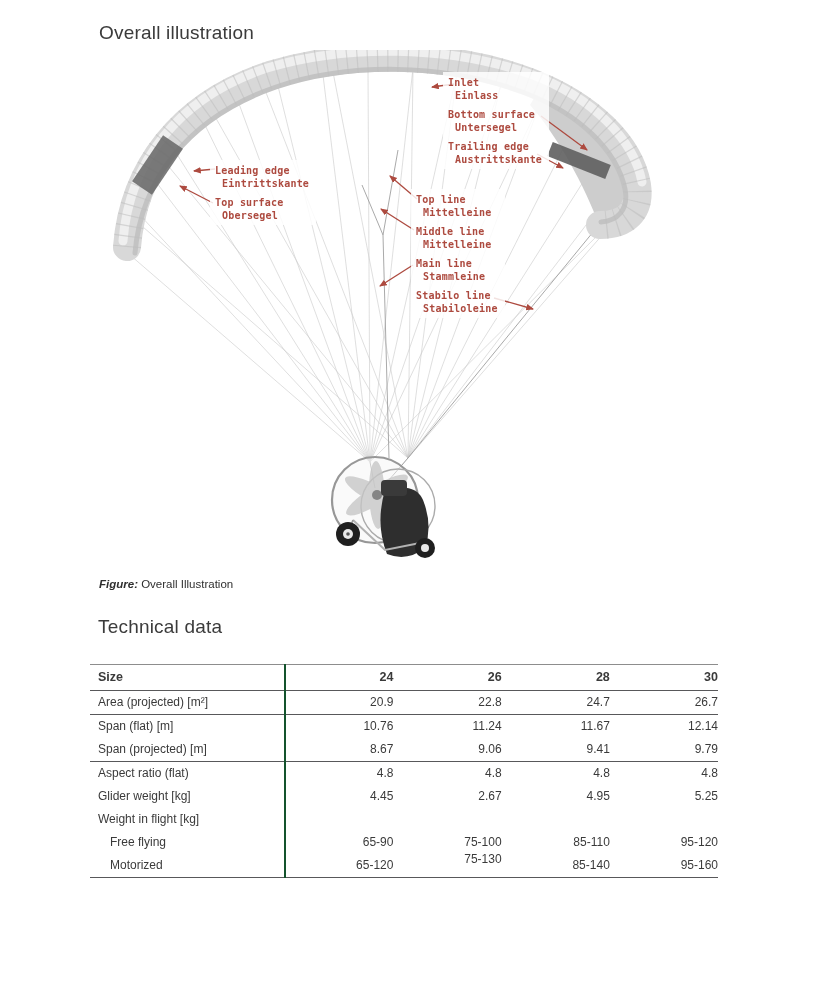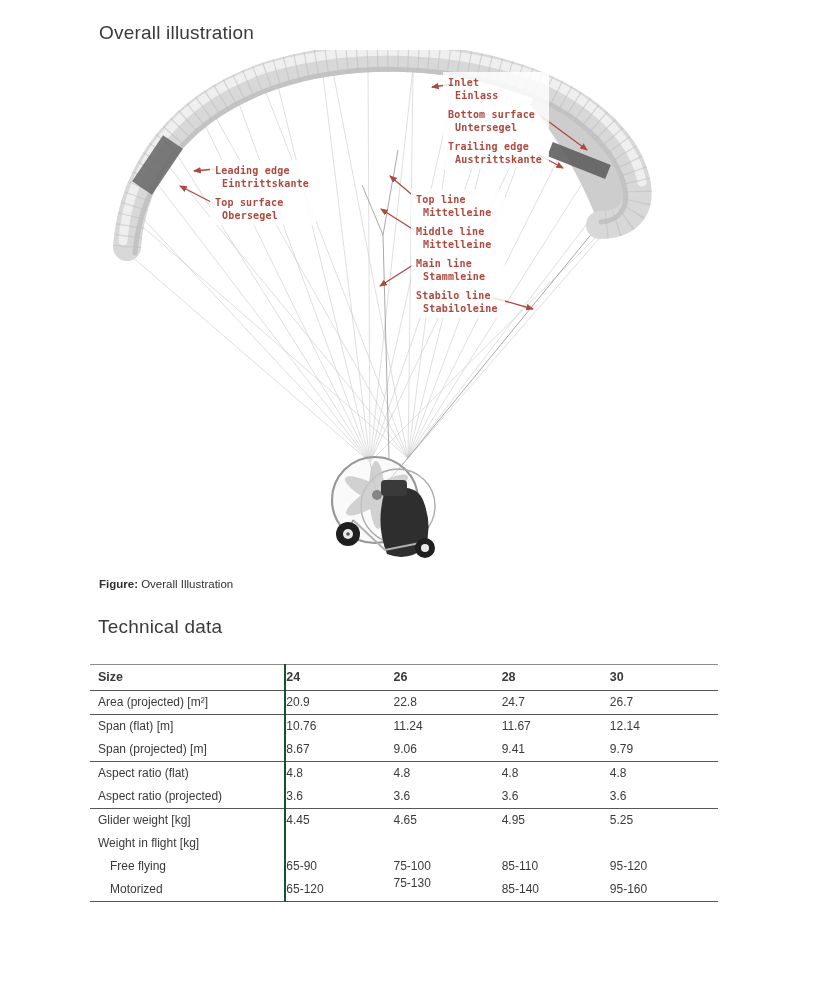--- a/index.html
+++ b/index.html
@@ -17,30 +17,30 @@
   .entry{margin-bottom:6px;}
   .entry:last-child{margin-bottom:0;}
   .rlab{font-family:"DejaVu Sans Mono",monospace;font-size:10px;font-weight:bold;
         line-height:13px;color:#ad4a3f;letter-spacing:.2px;white-space:nowrap;}
   .rlab .l2{padding-left:7px;display:block;}
   #grp-right{left:358px;top:22px;}
   #grp-left{left:125px;top:110px;}
   #grp-mid{left:326px;top:139px;}
 
   .caption{position:absolute;left:99px;top:566px;font-size:11.5px;color:#2f2f2f;}
-  .caption b{font-weight:bold;}
+  .caption b{font-weight:bold;font-style:italic;}
 
   
   .tblwrap{position:absolute;left:90px;top:664px;width:628px;}
   table{border-collapse:collapse;table-layout:fixed;width:628px;font-size:12px;color:#3a3a3a;}
   col.c0{width:195px;} col.cn{width:108px;}
   th,td{padding:4px 0;line-height:15px;font-weight:normal;vertical-align:middle;}
   thead th{border-top:1px solid #8d8d8d;border-bottom:1.5px solid #58585a;font-weight:bold;font-size:12.5px;padding:5px 0;}
   th.lbl,td.lbl{text-align:left;padding-left:8px;border-right:2px solid #14532d;}
-  .num{text-align:left;}
+  .num{text-align:right;}
   tr.gend td{border-bottom:1.4px solid #58585a;}
   td.ind{padding-left:20px;}
   .raised{position:relative;top:-6px;display:inline-block;}
   tr.dual td{padding:4px 0;line-height:16px;}
   tr.dual .sub{display:block;}
 </style>
 </head>
 <body>
 
 <div class="h1" id="title1">Overall illustration</div>
@@ -229,31 +229,24 @@
       <td class="num">9.41</td>
       <td class="num">9.79</td>
     </tr>
     <tr>
       <td class="lbl">Aspect ratio (flat)</td>
       <td class="num">4.8</td>
       <td class="num">4.8</td>
       <td class="num">4.8</td>
       <td class="num">4.8</td>
     </tr>
-    <tr class="gend">
-      <td class="lbl">Aspect ratio (projected)</td>
-      <td class="num">3.6</td>
-      <td class="num">3.6</td>
-      <td class="num">3.6</td>
-      <td class="num">3.6</td>
-    </tr>
     <tr>
       <td class="lbl">Glider weight [kg]</td>
       <td class="num">4.45</td>
-      <td class="num">4.65</td>
+      <td class="num">2.67</td>
       <td class="num">4.95</td>
       <td class="num">5.25</td>
     </tr>
     <tr>
       <td class="lbl">Weight in flight [kg]</td>
       <td class="num"></td>
       <td class="num"></td>
       <td class="num"></td>
       <td class="num"></td>
     </tr>

